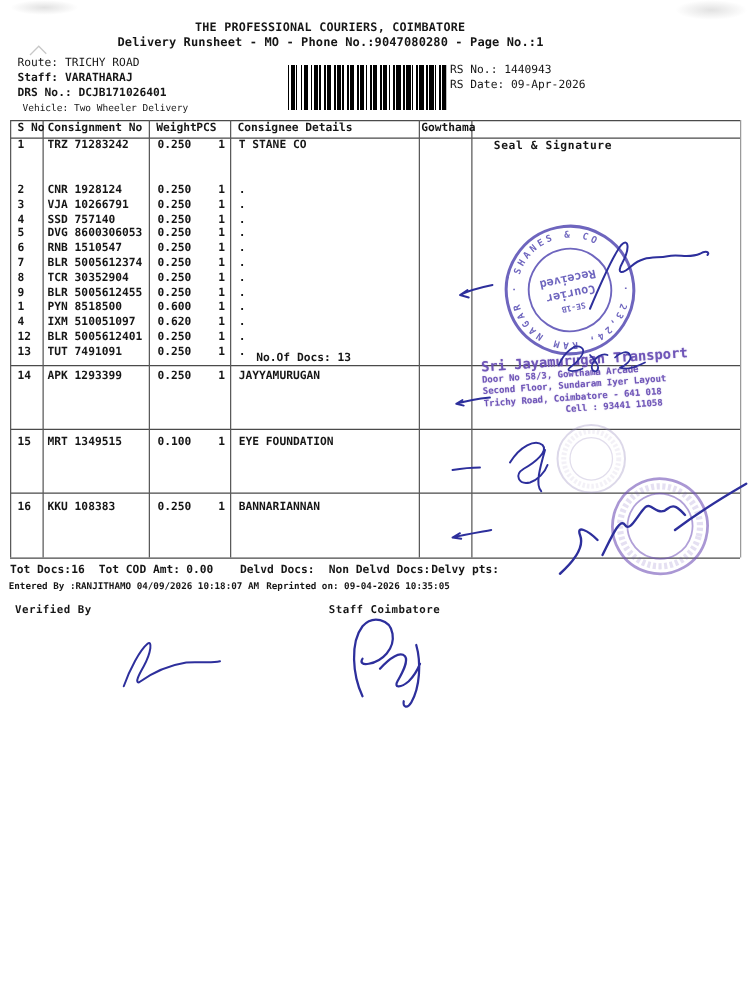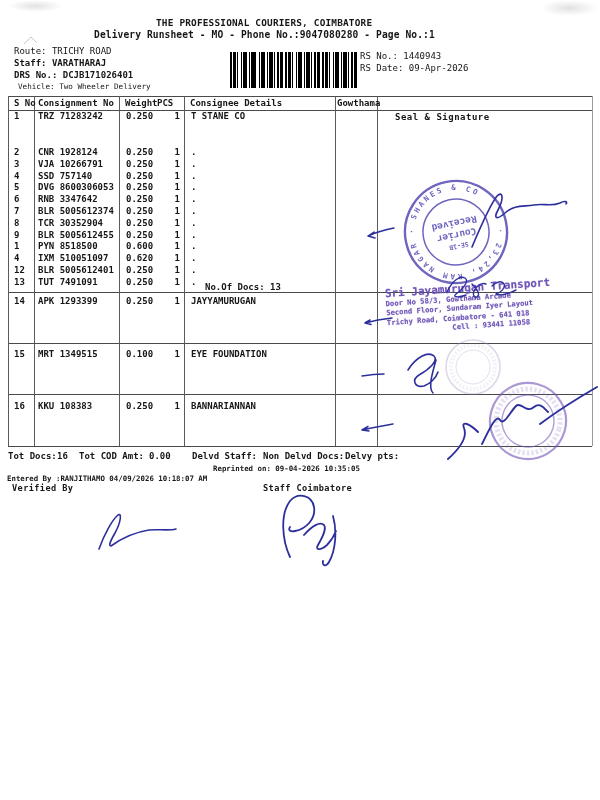--- a/index.html
+++ b/index.html
@@ -110,21 +110,21 @@
         </div>
         <div class="trow" style="top: 86.4px;">
           <span class="c sno">5</span>
           <span class="c cons">DVG 8600306053</span>
           <span class="c wt">0.250</span>
           <span class="c pcs">1</span>
           <span class="c cdet">.</span>
         </div>
         <div class="trow" style="top: 98.2px;">
           <span class="c sno">6</span>
-          <span class="c cons">RNB 3347642</span>
+          <span class="c cons">RNB 1510547</span>
           <span class="c wt">0.250</span>
           <span class="c pcs">1</span>
           <span class="c cdet">.</span>
         </div>
         <div class="trow" style="top: 110px;">
           <span class="c sno">7</span>
           <span class="c cons">BLR 5005612374</span>
           <span class="c wt">0.250</span>
           <span class="c pcs">1</span>
           <span class="c cdet">.</span>
@@ -194,24 +194,24 @@
         </div>
       </div>
     <span class="hdr" style="left:197px;top:186px;">No.Of Docs: 13</span>
   </div>
 
   <div>
     <span class="abs sum" style="left:8px;top:451px;">Tot Docs:</span>
     <span class="abs sum" style="left:57px;top:451px;">16</span>
     <span class="abs sum" style="left:79px;top:451px;">Tot COD Amt:</span>
     <span class="abs sum" style="left:149px;top:451px;">0.00</span>
-    <span class="abs sum" style="left:192px;top:451px;">Delvd Staff:</span>
+    <span class="abs sum" style="left:192px;top:451px;">Delvd Docs:</span>
     <span class="abs sum" style="left:263px;top:451px;">Non Delvd Docs:</span>
     <span class="abs sum" style="left:345px;top:451px;">Delvy pts:</span>
-    <span class="abs ent" style="left:7px;top:464px;margin-top:10px;">Entered By :RANJITHAMO 04/09/2026 10:18:07 AM</span>
+    <span class="abs ent" style="left:7px;top:464px;">Entered By :RANJITHAMO 04/09/2026 10:18:07 AM</span>
     <span class="abs ent" style="left:213px;top:464px;">Reprinted on: 09-04-2026 10:35:05</span>
     <span class="abs siglab" style="left:12px;top:483px;">Verified By</span>
     <span class="abs siglab" style="left:263px;top:483px;">Staff Coimbatore</span>
   </div>
 
   <div class="tstamp">
     <div class="l1">Sri Jayamurugan Transport</div>
     <div class="ln">Door No 58/3, Gowthama Arcade</div>
     <div class="ln">Second Floor, Sundaram Iyer Layout</div>
     <div class="ln">Trichy Road, Coimbatore - 641 018</div>

